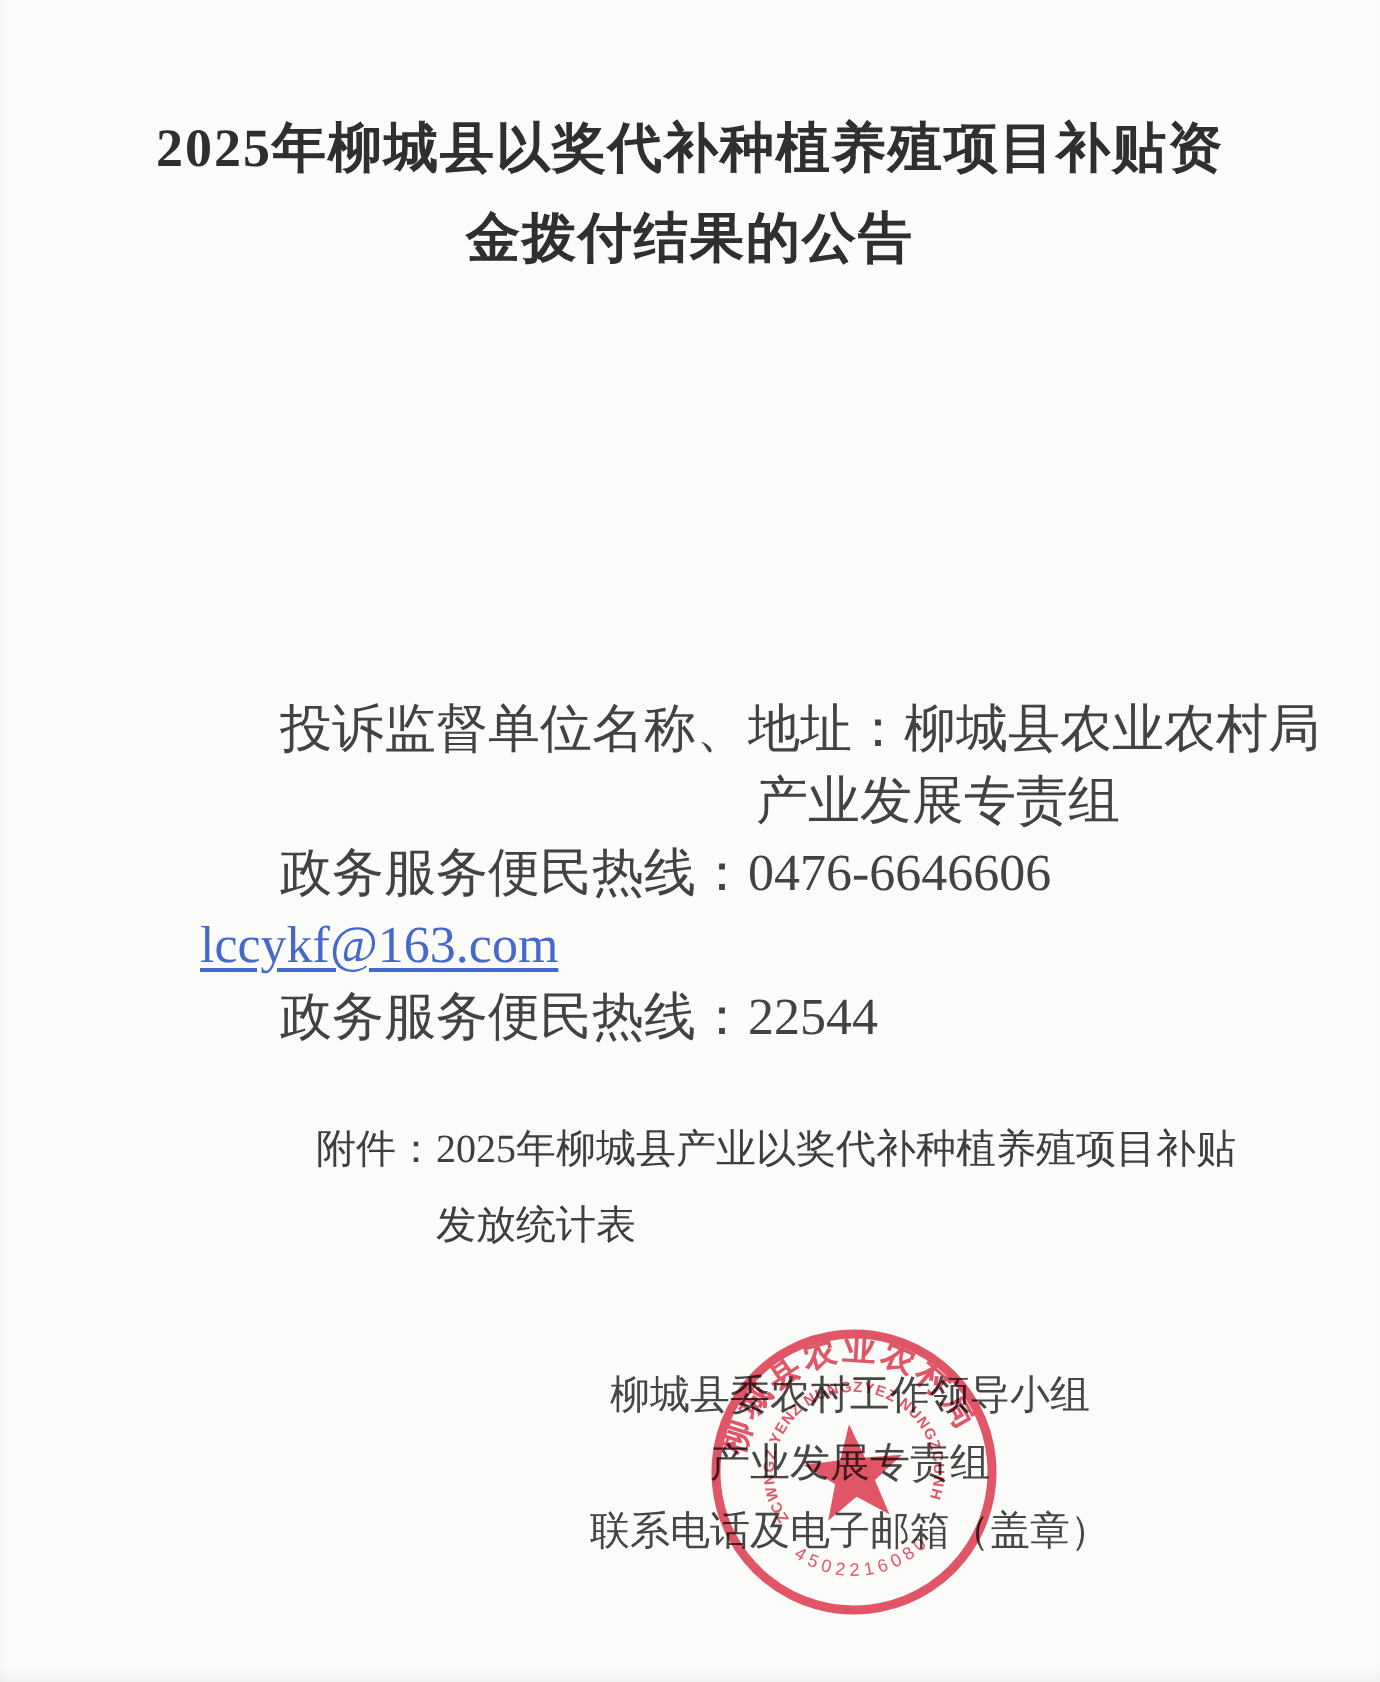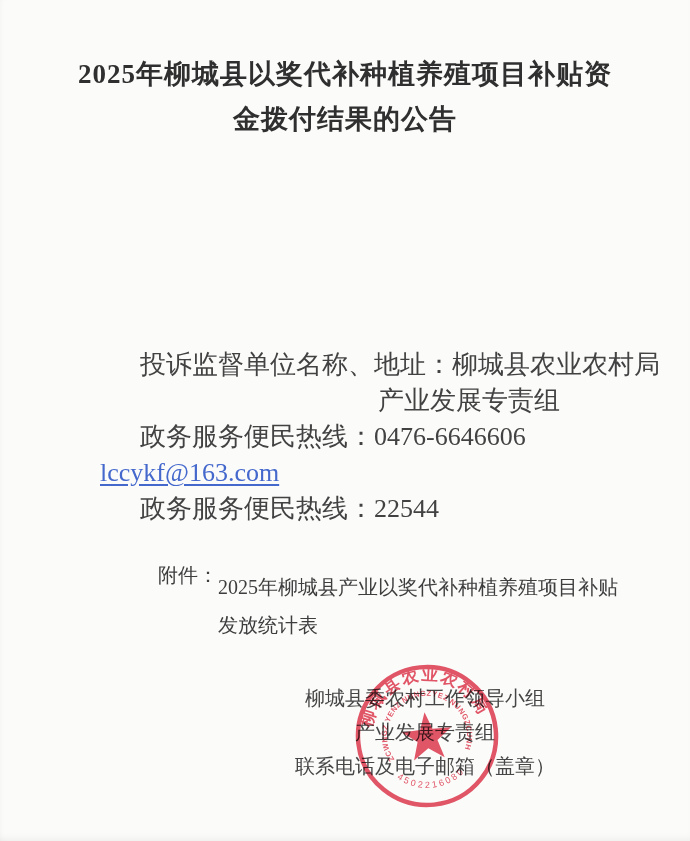--- a/index.html
+++ b/index.html
@@ -34,21 +34,21 @@
   .contact .addr2{margin-left:278px;}
   .contact .email-row{}
   a.email{color:#4468cc;text-decoration:underline;text-underline-offset:3px;}
   
   .attachment{
     position:absolute;top:556px;left:140px;width:478px;
     font-size:20px;line-height:38px;color:#3e3e3e;
     display:flex;align-items:flex-start;
   }
   .attachment .att-label{white-space:nowrap;margin-left:18px;}
-  .attachment .att-text{flex:1;text-align:justify;margin-top:12px;}
+  .attachment .att-text{flex:1;text-align:justify;}
   
   .signature{
     position:absolute;top:681px;left:165px;width:520px;
     text-align:center;font-size:20px;line-height:34px;color:#464646;
   }
   
   .seal{
     position:absolute;left:352px;top:661px;width:150px;height:150px;
     mix-blend-mode:multiply;opacity:0.85;
     transform:rotate(-6deg);

